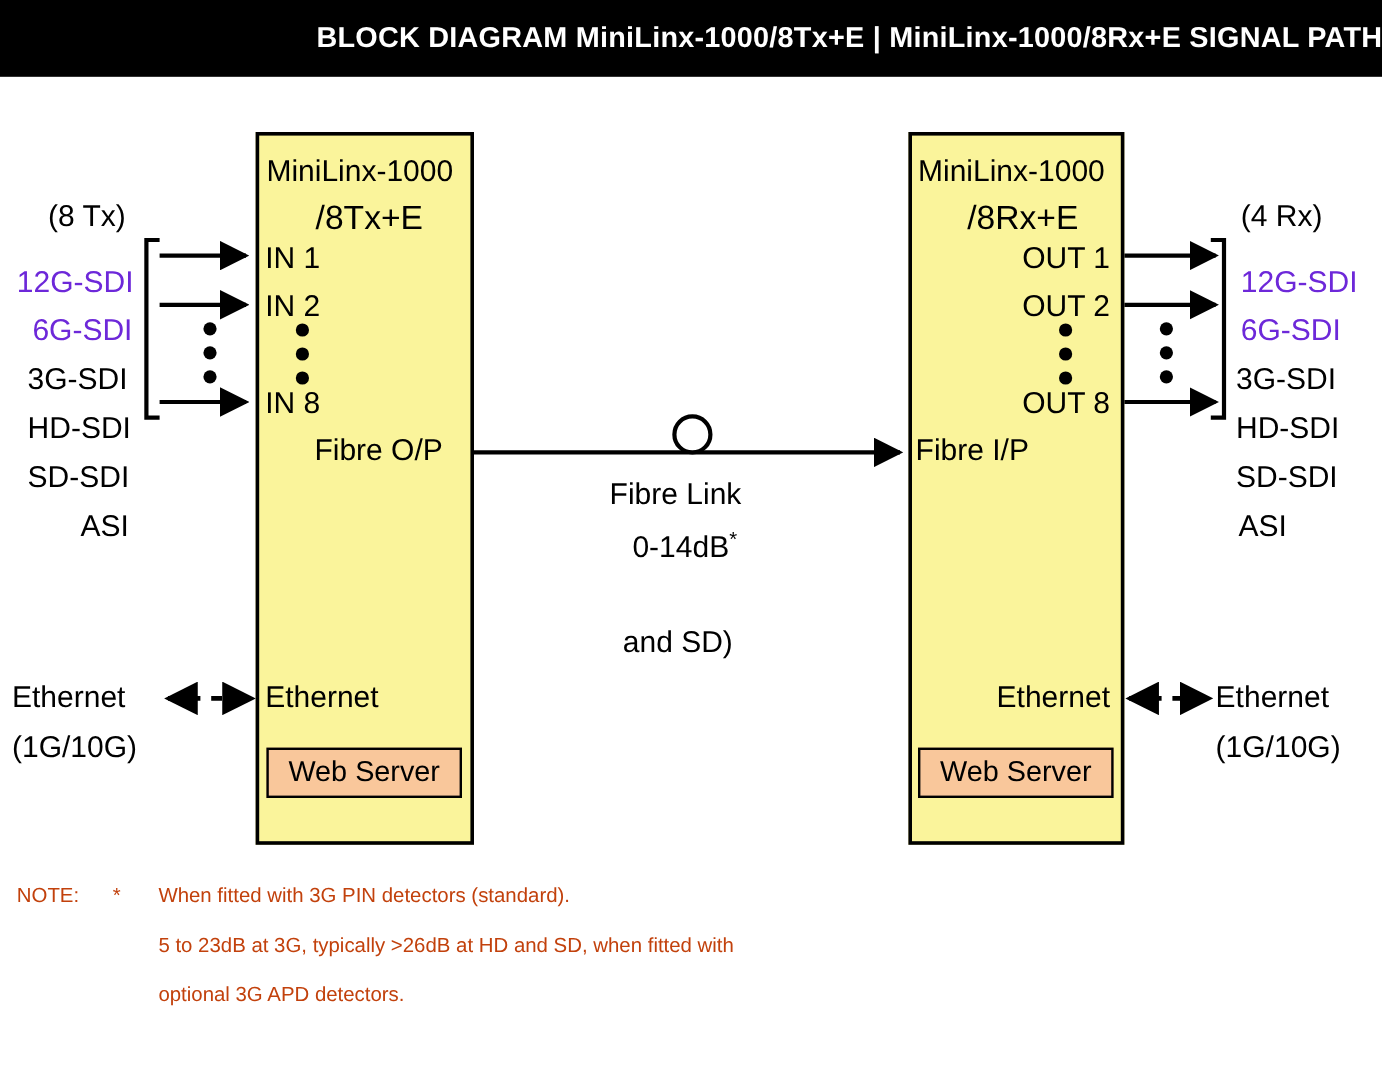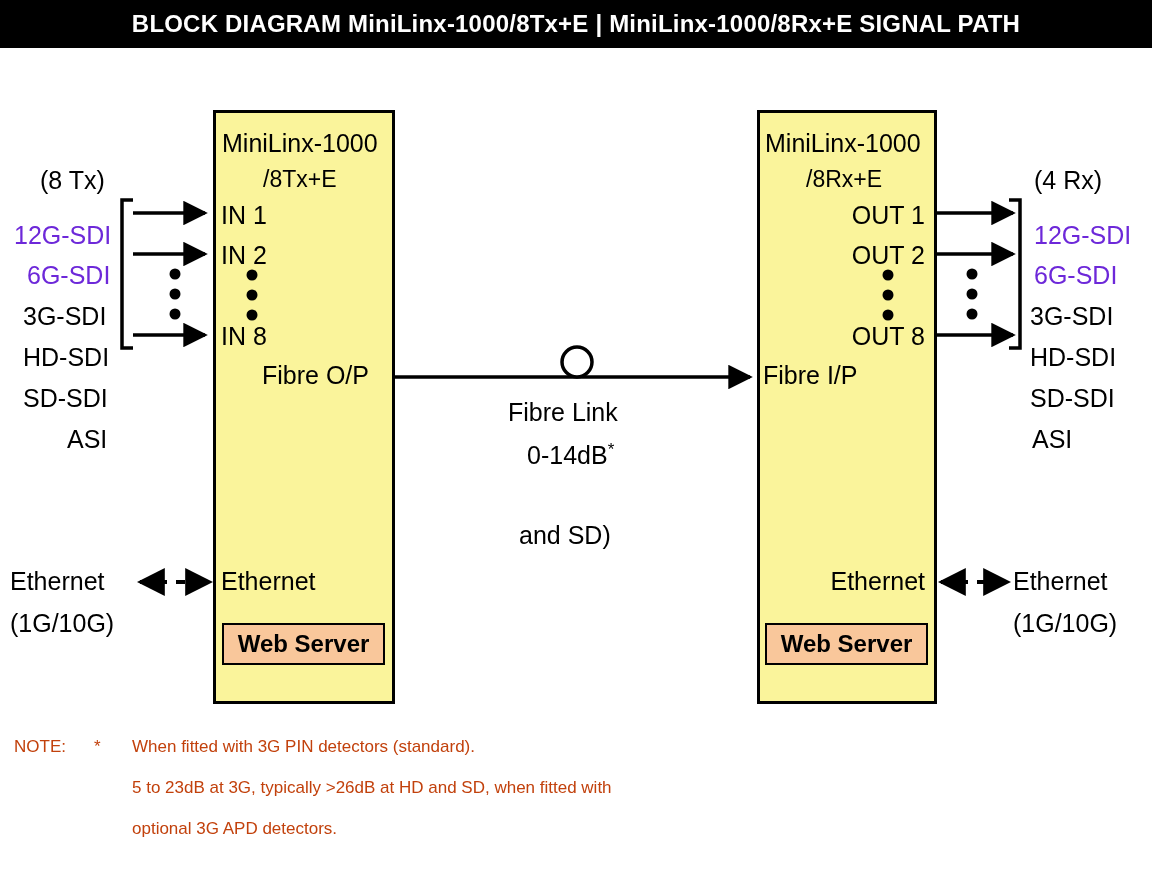--- a/index.html
+++ b/index.html
@@ -19,25 +19,25 @@
     background: #ffffff;
     overflow: hidden;
   }
 
   
   .title-bar {
     position: absolute;
     left: 0;
     top: 0;
     width: 1152px;
-    height: 48px;
+    height: 64px;
     background: #000000;
     display: flex;
     align-items: center;
-    justify-content: center;
+    justify-content: flex-end;
   }
   .title-bar .title-text {
     color: #ffffff;
     font-size: 24px;
     font-weight: bold;
     letter-spacing: 0.2px;
     white-space: nowrap;
   }
 
   
@@ -51,37 +51,36 @@
   #rx-block { left: 757px; top: 110px; width: 180px; height: 594px; }
 
   
   .lbl {
     position: absolute;
     font-size: 25px;
     line-height: 1;
     white-space: nowrap;
     color: #000000;
   }
-  .lbl.sm { font-size: 23px; }
+  .lbl.sm { font-size: 28px; }
   .lbl.blue { color: #6d28d9; }
   .lbl.right { text-align: right; }
 
   
   .webserver {
     position: absolute;
     background: #F9C79B;
     border: 2px solid #000000;
     box-sizing: border-box;
     display: flex;
     align-items: center;
     justify-content: center;
     font-size: 24px;
     color: #000000;
     white-space: nowrap;
-    font-weight: bold;
   }
   #tx-webserver { left: 222px; top: 623px; width: 163px; height: 42px; }
   #rx-webserver { left: 765px; top: 623px; width: 163px; height: 42px; }
 
   
   #overlay {
     position: absolute;
     left: 0;
     top: 0;
     width: 1152px;

